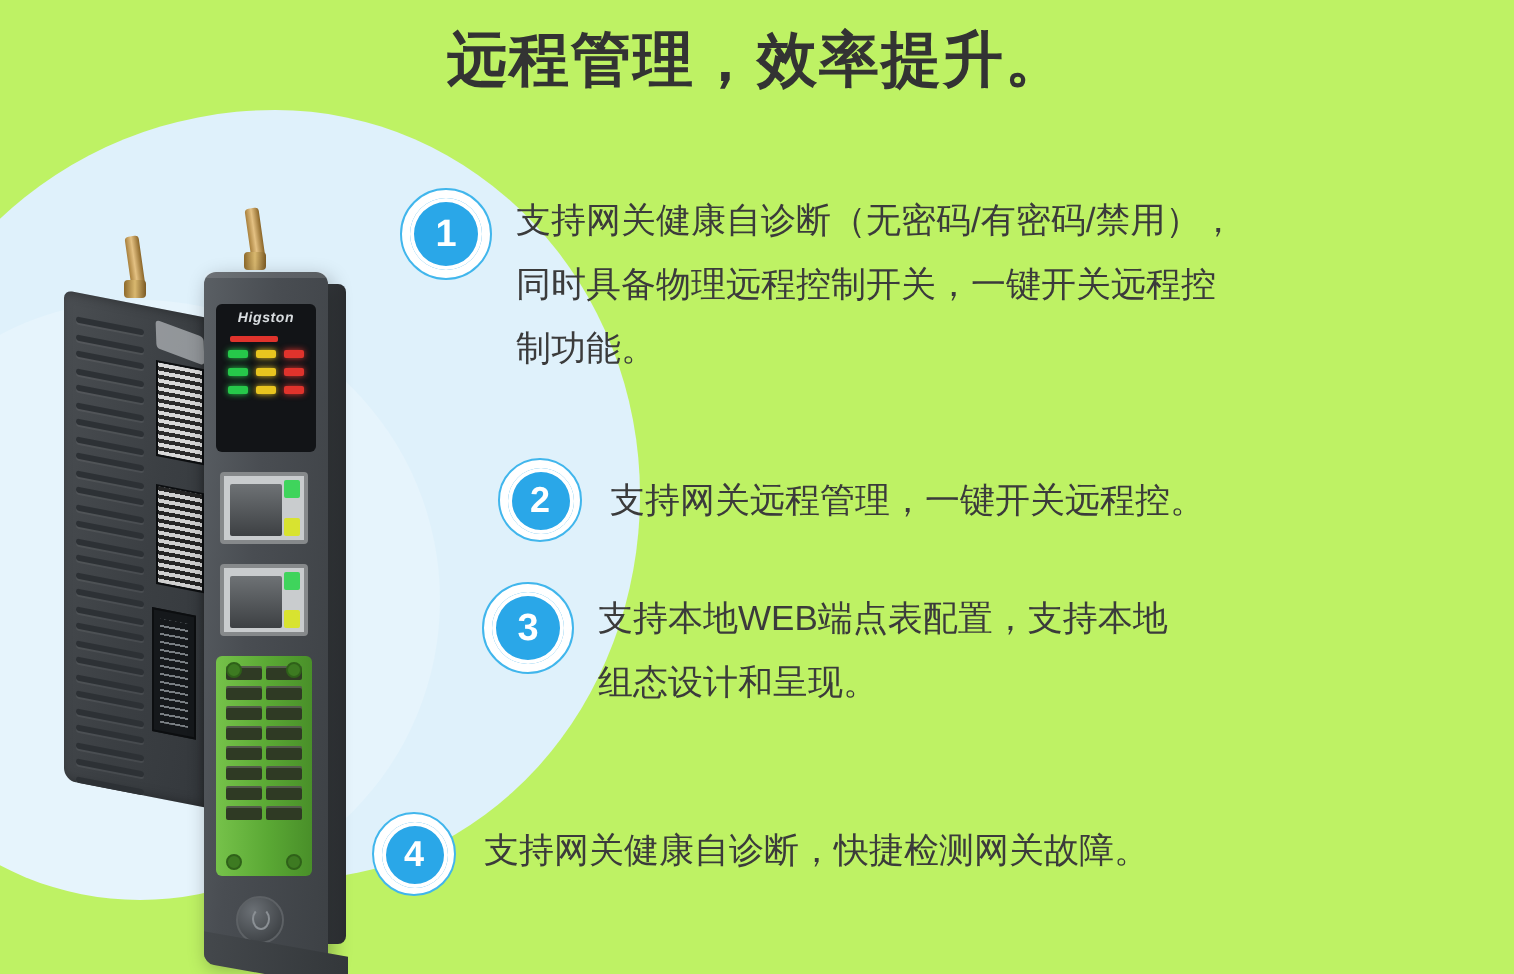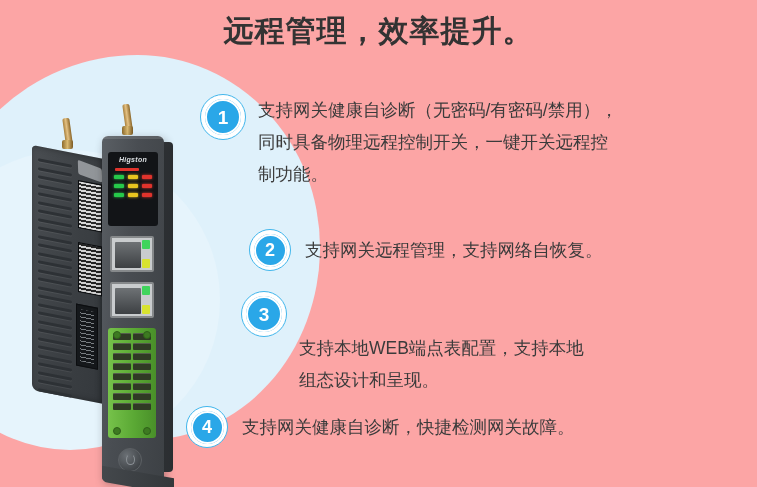--- a/index.html
+++ b/index.html
@@ -2,21 +2,21 @@
 <html><head>
 <meta charset="utf-8">
 <style>
   html,body{margin:0;padding:0;}
   body{
     width:757px;height:487px;
     background:#f8f8f8;
     font-family:"Liberation Sans","DejaVu Sans",sans-serif;
     overflow:hidden;position:relative;
   }
-  .page{position:absolute;inset:0;background:#fca5a5;}
+  .page{position:absolute;inset:0;background:#bef264;}
 
   
   .blob{
     position:absolute;left:-60px;top:55px;width:380px;height:385px;
     background:#dff1fb;border-radius:52% 48% 46% 54% / 50% 50% 50% 50%;
   }
   .blob2{
     position:absolute;left:-80px;top:150px;width:300px;height:300px;
     background:#e6f4fc;border-radius:50%;
   }
@@ -53,22 +53,22 @@
   .badge.sm{width:42px;height:42px;}
   .badge.sm .inner{width:33px;height:33px;font-size:18px;}
 
   
   .ftext{
     margin-left:10px;font-size:17.5px;color:#3b3b3b;line-height:32px;
     white-space:pre-line;max-width:510px;
   }
   .r1 .ftext{margin-left:12px;text-indent:0;}
   .r2 .ftext{margin-left:14px;padding-top:5px;}
-  .r3 .ftext{margin-left:12px;padding-top:2px;margin-top:39px;}
-  .r4 .ftext{margin-left:14px;padding-top:5px;}
+  .r3 .ftext{margin-left:12px;padding-top:2px;}
+  .r4 .ftext{margin-left:14px;padding-top:5px;font-family:Liberation Mono, monospace;}
 
   
   .device{position:absolute;left:28px;top:100px;width:190px;height:330px;}
 
   
   .ant{position:absolute;width:7px;height:26px;border-radius:2px;
        background:linear-gradient(90deg,#a8803c,#e4c183 45%,#8a6527);}
   .ant.a1{left:36px;top:18px;transform:rotate(-8deg);}
   .ant.a2{left:96px;top:4px;transform:rotate(-8deg);}
   .ant-base{position:absolute;width:11px;height:9px;border-radius:2px;
@@ -308,21 +308,21 @@
       </div>
       <div class="ftext">支持网关健康自诊断（无密码/有密码/禁用），
 同时具备物理远程控制开关，一键开关远程控
 制功能。</div>
     </div>
 
     <div class="frow r2">
       <div class="badge sm">
         <div class="inner">2</div>
       </div>
-      <div class="ftext">支持网关远程管理，支持网络自恢复。</div>
+      <div class="ftext">支持网关远程管理，一键开关远程控。</div>
     </div>
 
     <div class="frow r3">
       <div class="badge">
         <div class="inner">3</div>
       </div>
       <div class="ftext">支持本地WEB端点表配置，支持本地
 组态设计和呈现。</div>
     </div>
 

